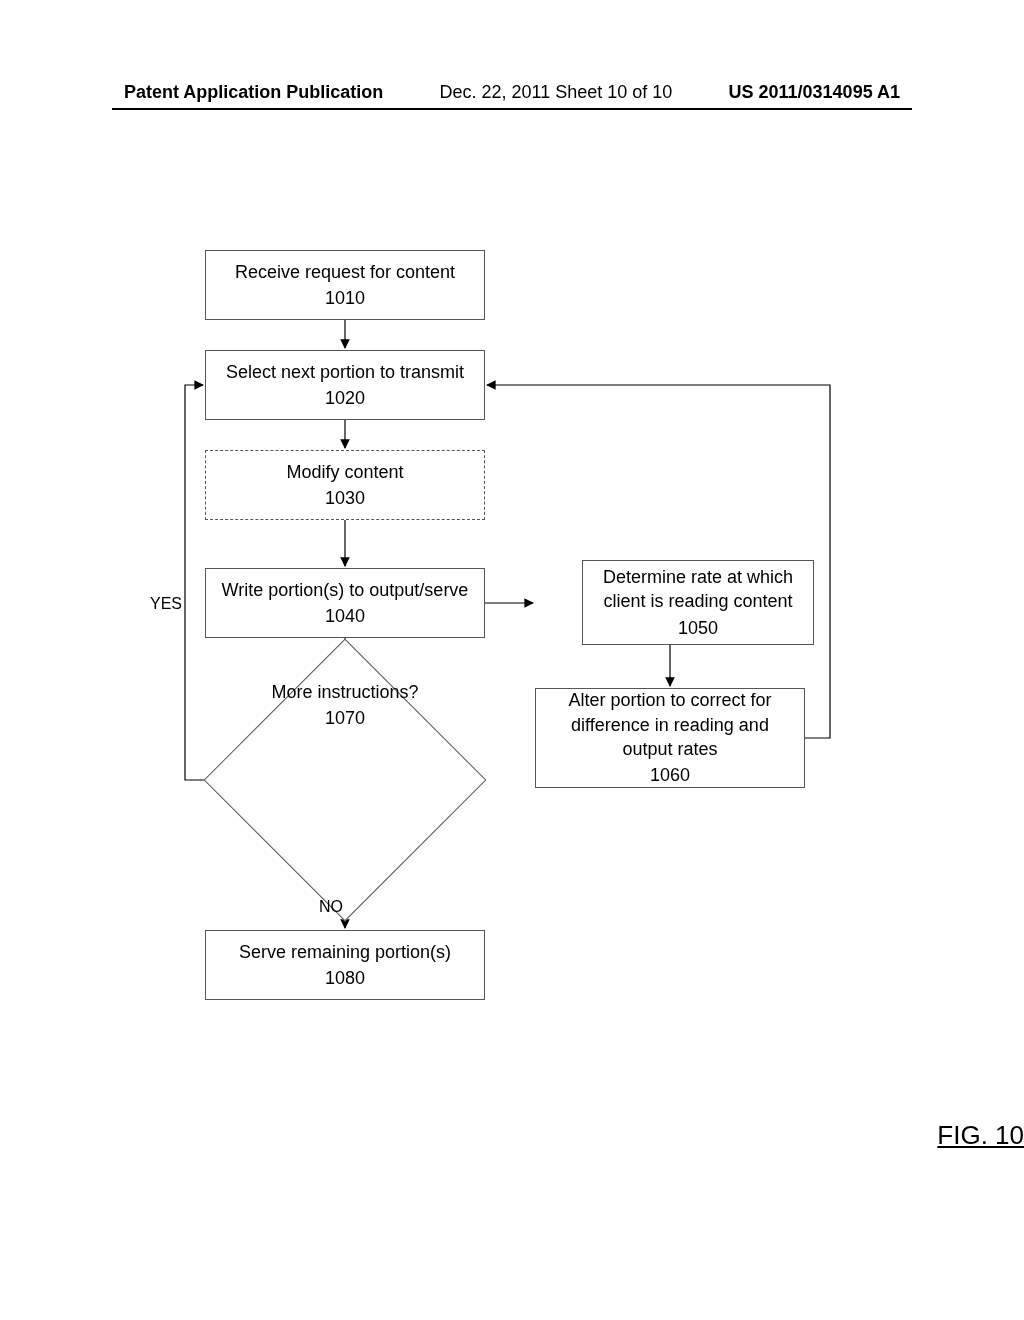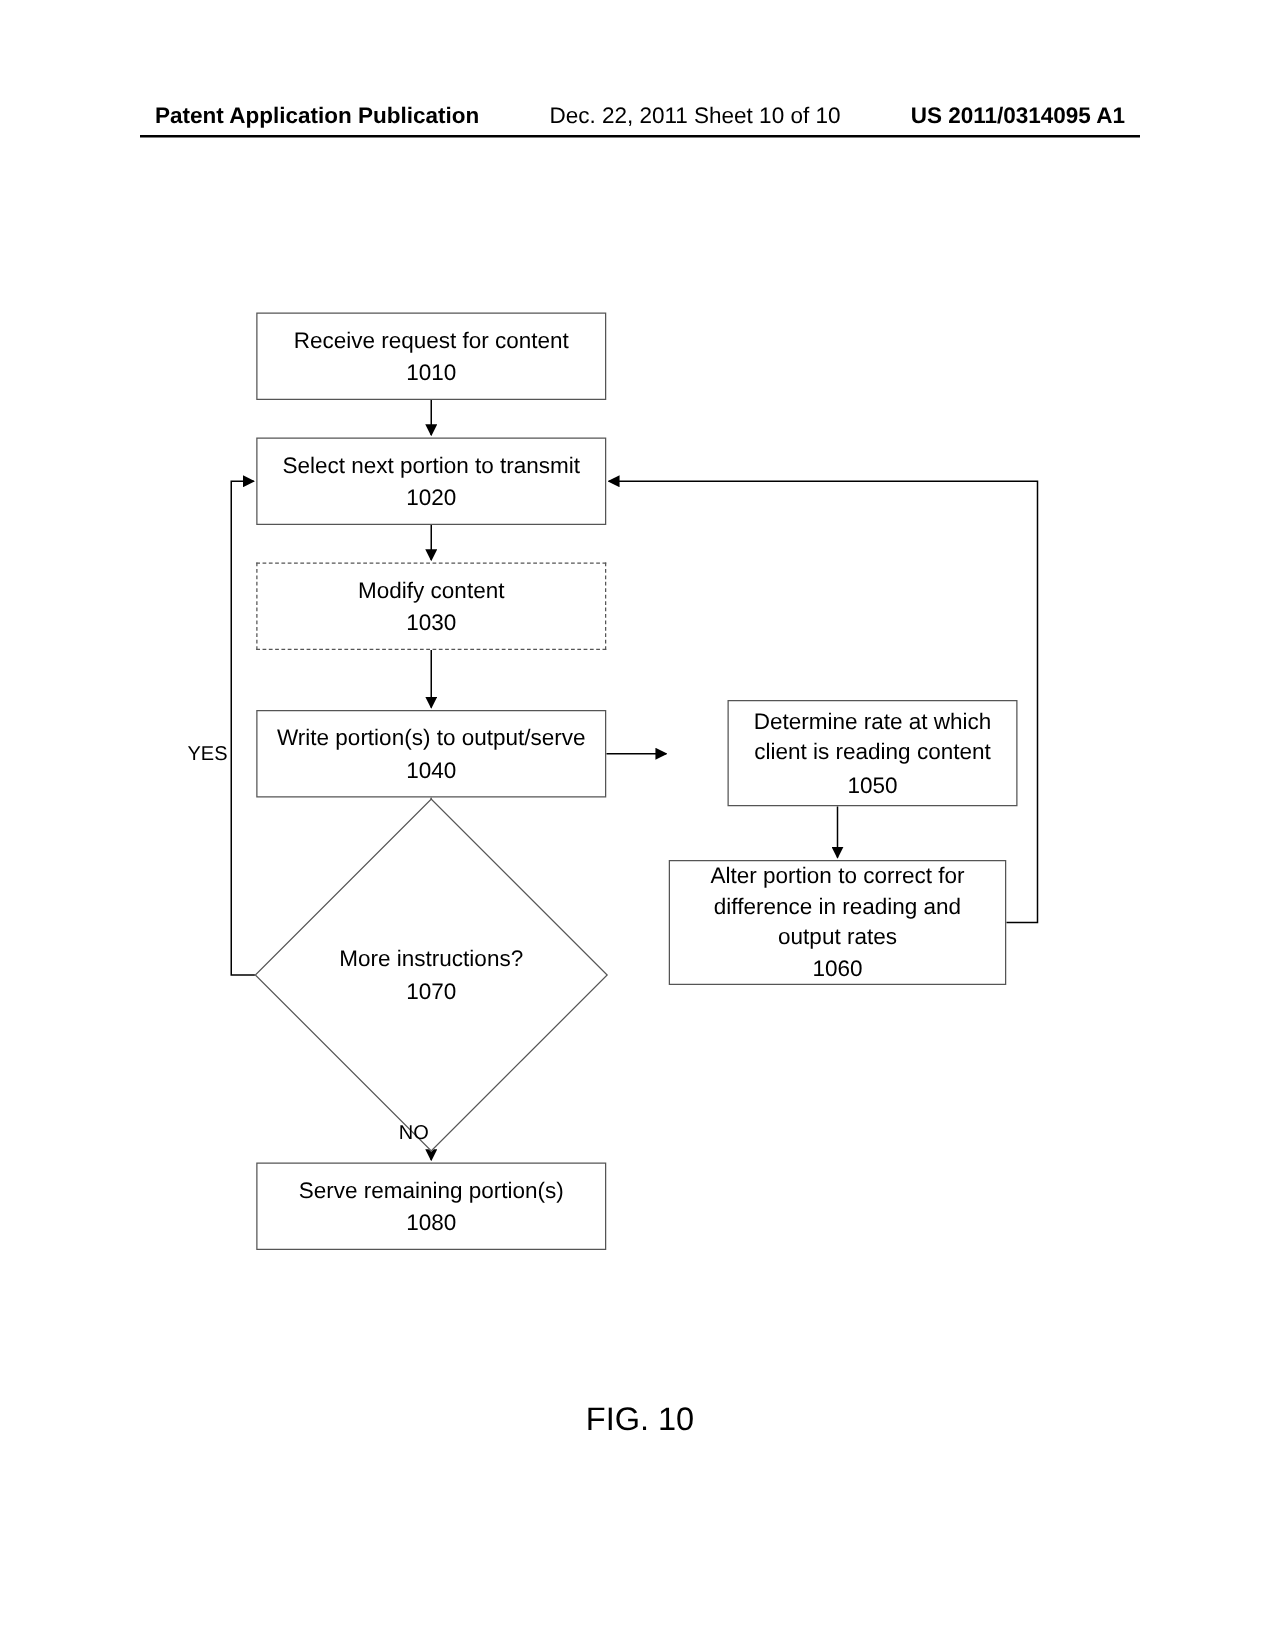--- a/index.html
+++ b/index.html
@@ -79,21 +79,20 @@
     border: 1px solid #555;
     transform: rotate(45deg);
     background: #fff;
   }
   .diamond-label {
     position: absolute;
     left: 0; top: 0;
     width: 200px; height: 200px;
     display: flex;
     flex-direction: column;
-    justify-content: center;
     align-items: center;
     font-size: 18px;
     line-height: 1.35;
     text-align: center;
   }
 
   
   svg.arrows {
     position: absolute;
     left: 0; top: 0;
@@ -107,22 +106,23 @@
     font-size: 16px;
   }
   #lblYes { left: 150px; top: 445px; }
   #lblNo  { left: 319px; top: 748px; }
 
   .fig-caption {
     position: absolute;
     left: 0;
     top: 1120px;
     width: 1024px;
-    text-align: center;
+    text-align: right;
     font-size: 26px;
+    text-decoration: underline;
   }
 </style>
 </head>
 <body>
 
 <div class="header">
   <span class="left">Patent Application Publication</span>
   <span class="mid">Dec. 22, 2011  Sheet 10 of 10</span>
   <span class="right">US 2011/0314095 A1</span>
 </div>

